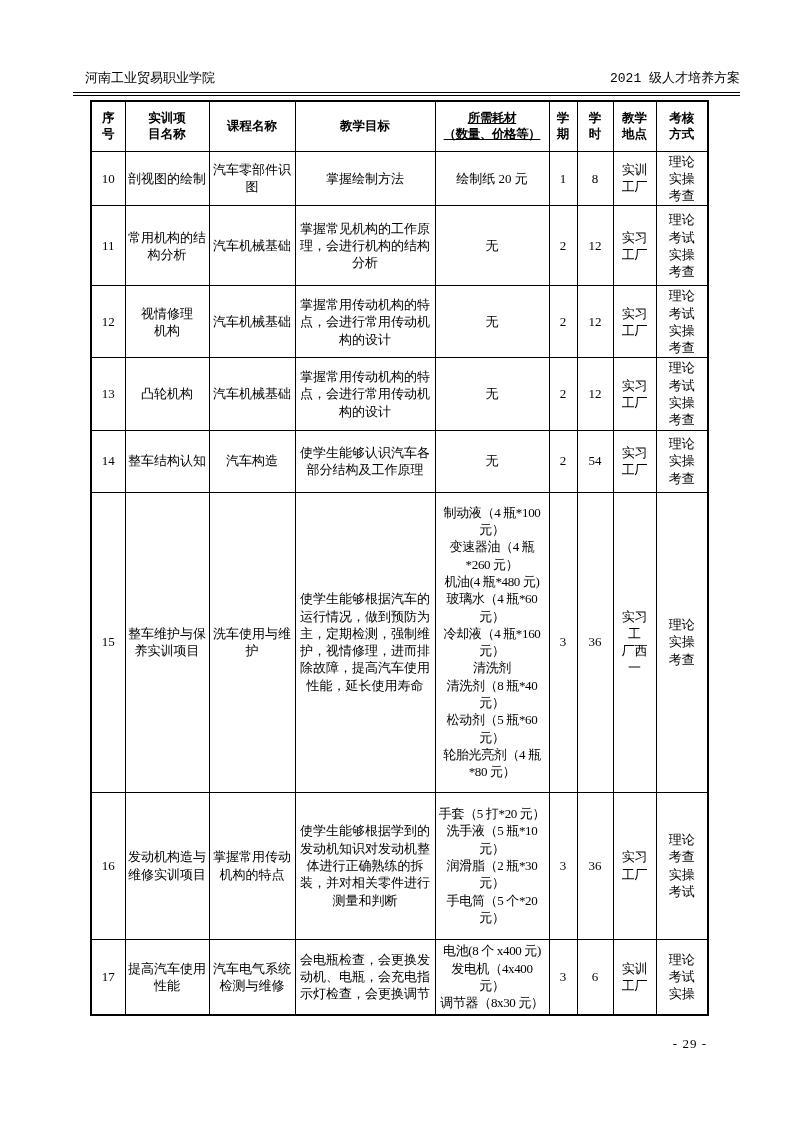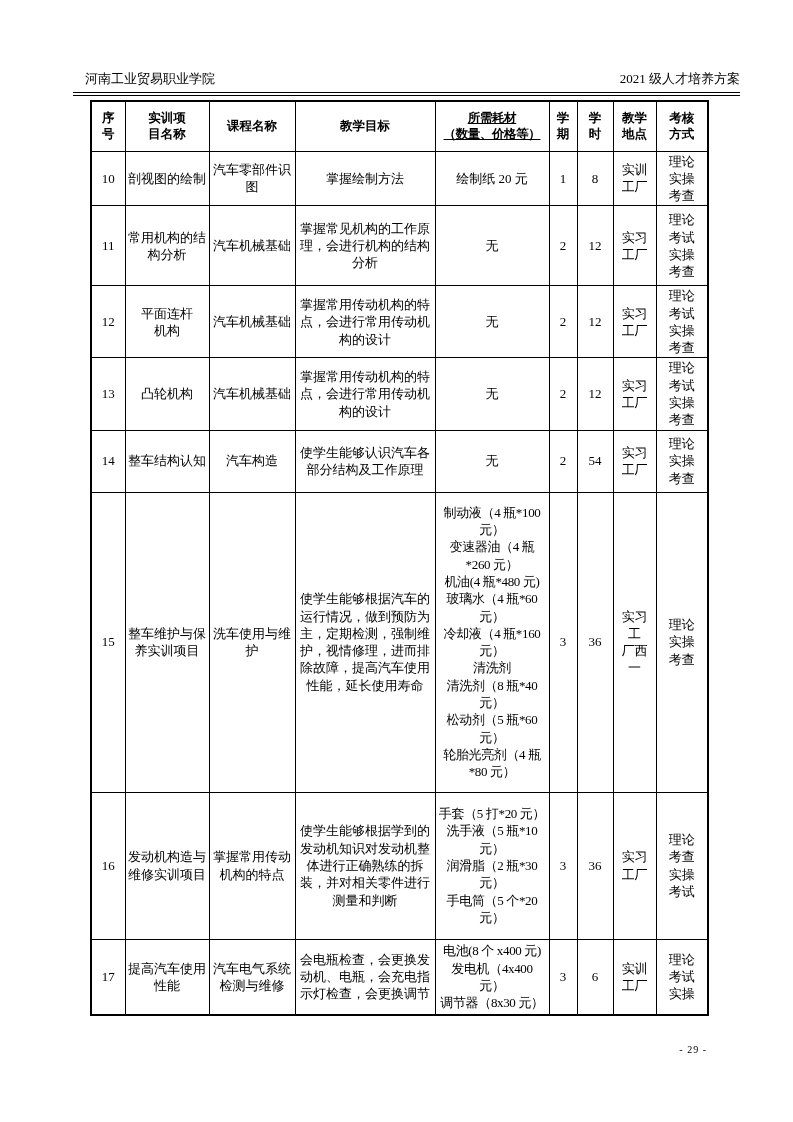--- a/index.html
+++ b/index.html
@@ -8,21 +8,21 @@
     width:793px; height:1122px;
     margin:0 auto;
     background:#ffffff;
     font-family:"Liberation Serif","DejaVu Serif",serif;
     color:#000;
     overflow:hidden;
   }
   .page-header {
     position:absolute; top:71px; left:85px; width:655px;
     display:flex; justify-content:space-between; align-items:flex-end;
-    font-size:13px; line-height:1.2;
+    font-size:13px; line-height:1.2;font-family:Liberation Mono, monospace;
   }
   .header-rule {
     position:absolute; top:92px; left:73px; width:667px;
     height:2px;
     border-top:1px solid #000; border-bottom:1px solid #000;
   }
   table.plan {
     position:absolute; top:100px; left:90px;
     width:617px;
     border-collapse:collapse; table-layout:fixed;
@@ -39,21 +39,21 @@
     font-weight:normal;
   }
   .plan th { font-weight:bold; font-size:12.5px; }
   .th-consumables { letter-spacing:-0.4px;text-decoration:underline; }
   .left { text-align:left; }
   .obj  { padding-left:4px; padding-right:3px; }
   .tight { letter-spacing:-0.35px; }
   .c-loc { padding-left:1px; padding-right:1px; letter-spacing:-0.2px; }
   .page-footer {
     position:absolute; top:1036px; left:90px; width:617px;
-    text-align:right; font-size:10px; letter-spacing:1px;margin-top:8px;
+    text-align:right; font-size:13px; letter-spacing:1px;
   }
 </style>
 </head>
 <body>
 
 <div class="page">
 
   <div class="page-header">
     <span>河南工业贸易职业学院</span>
     <span>2021 级人才培养方案</span>
@@ -118,21 +118,21 @@
       <td class="c-loc">实习
 工厂</td>
       <td>理论
 考试
 实操
 考查</td>
     </tr>
 
     <tr style="height:71px">
       <td>12</td>
-      <td class="left">平面连杆
+      <td class="left">视情修理
 机构</td>
       <td class="left">汽车机械基础</td>
       <td class="left obj">掌握常用传动机构的特点，会进行常用传动机构的设计</td>
       <td>无</td>
       <td>2</td>
       <td>12</td>
       <td class="c-loc">实习
 工厂</td>
       <td>理论
 考试

